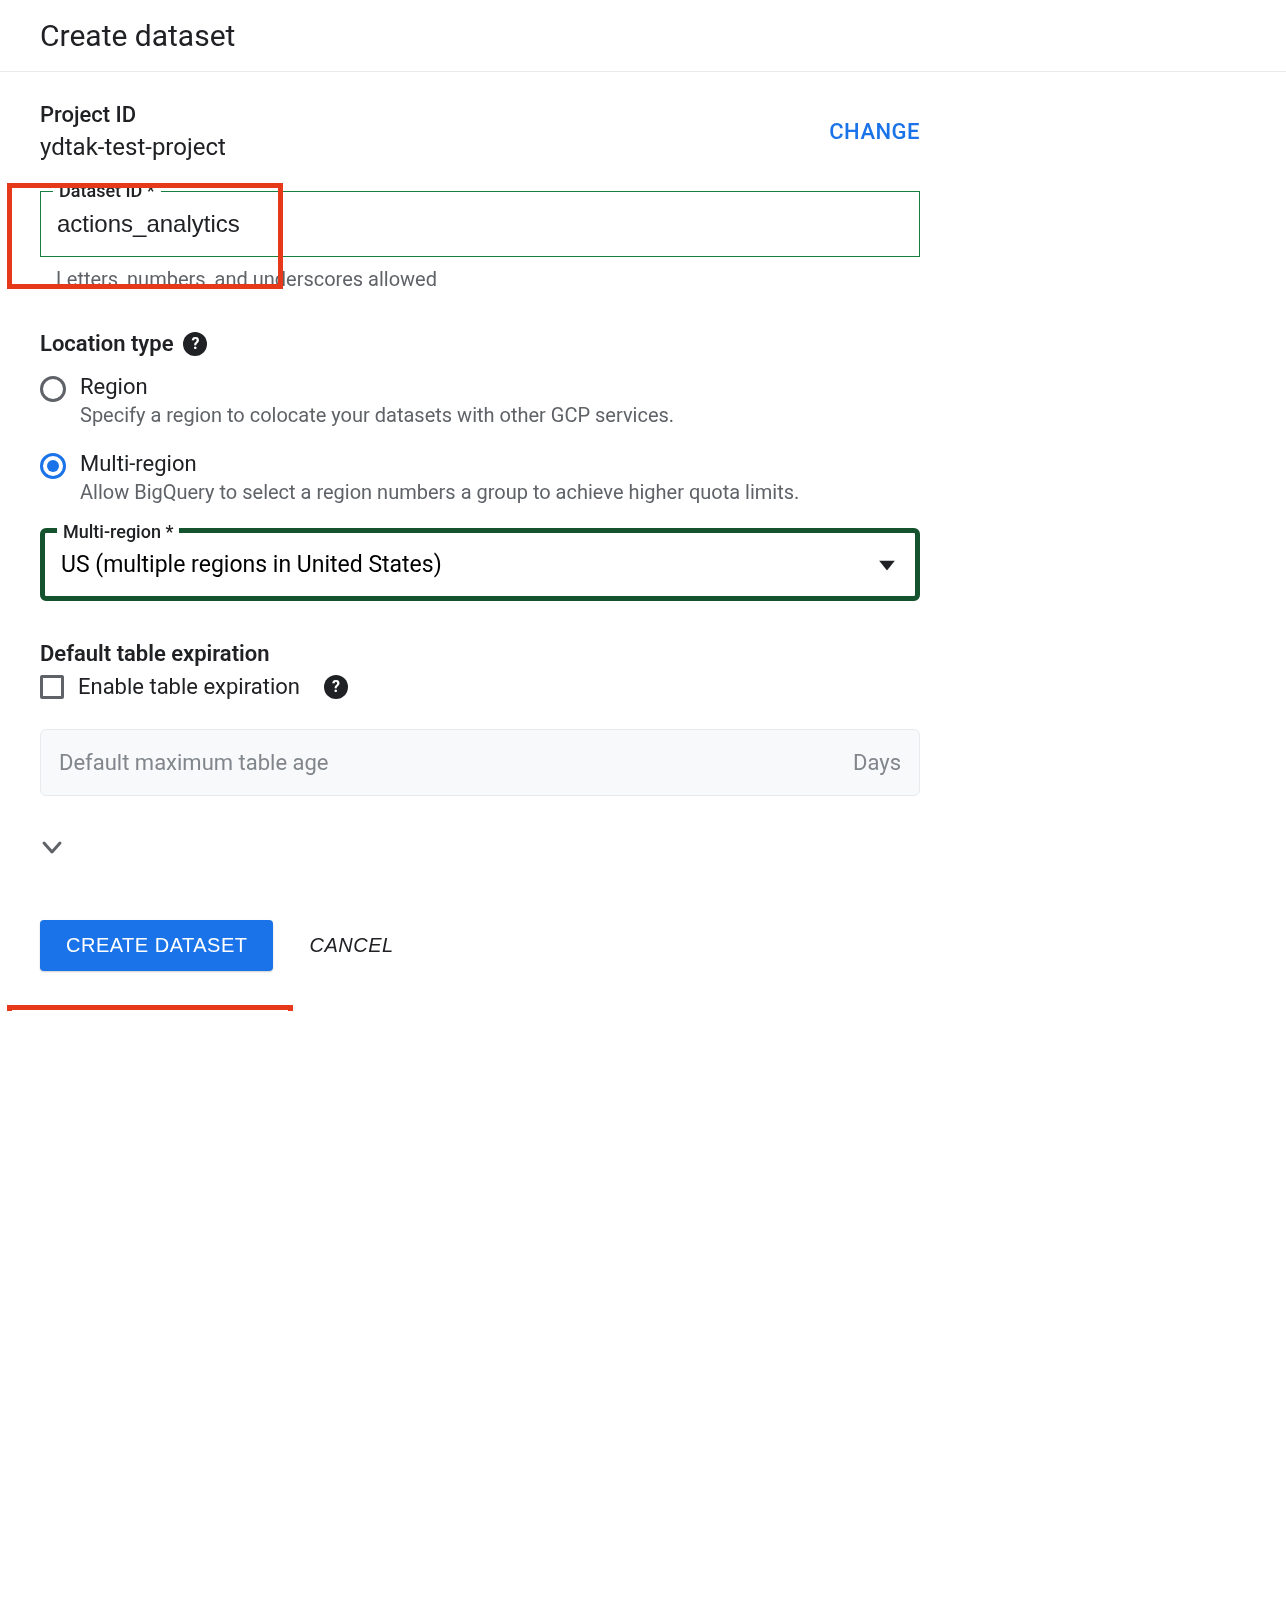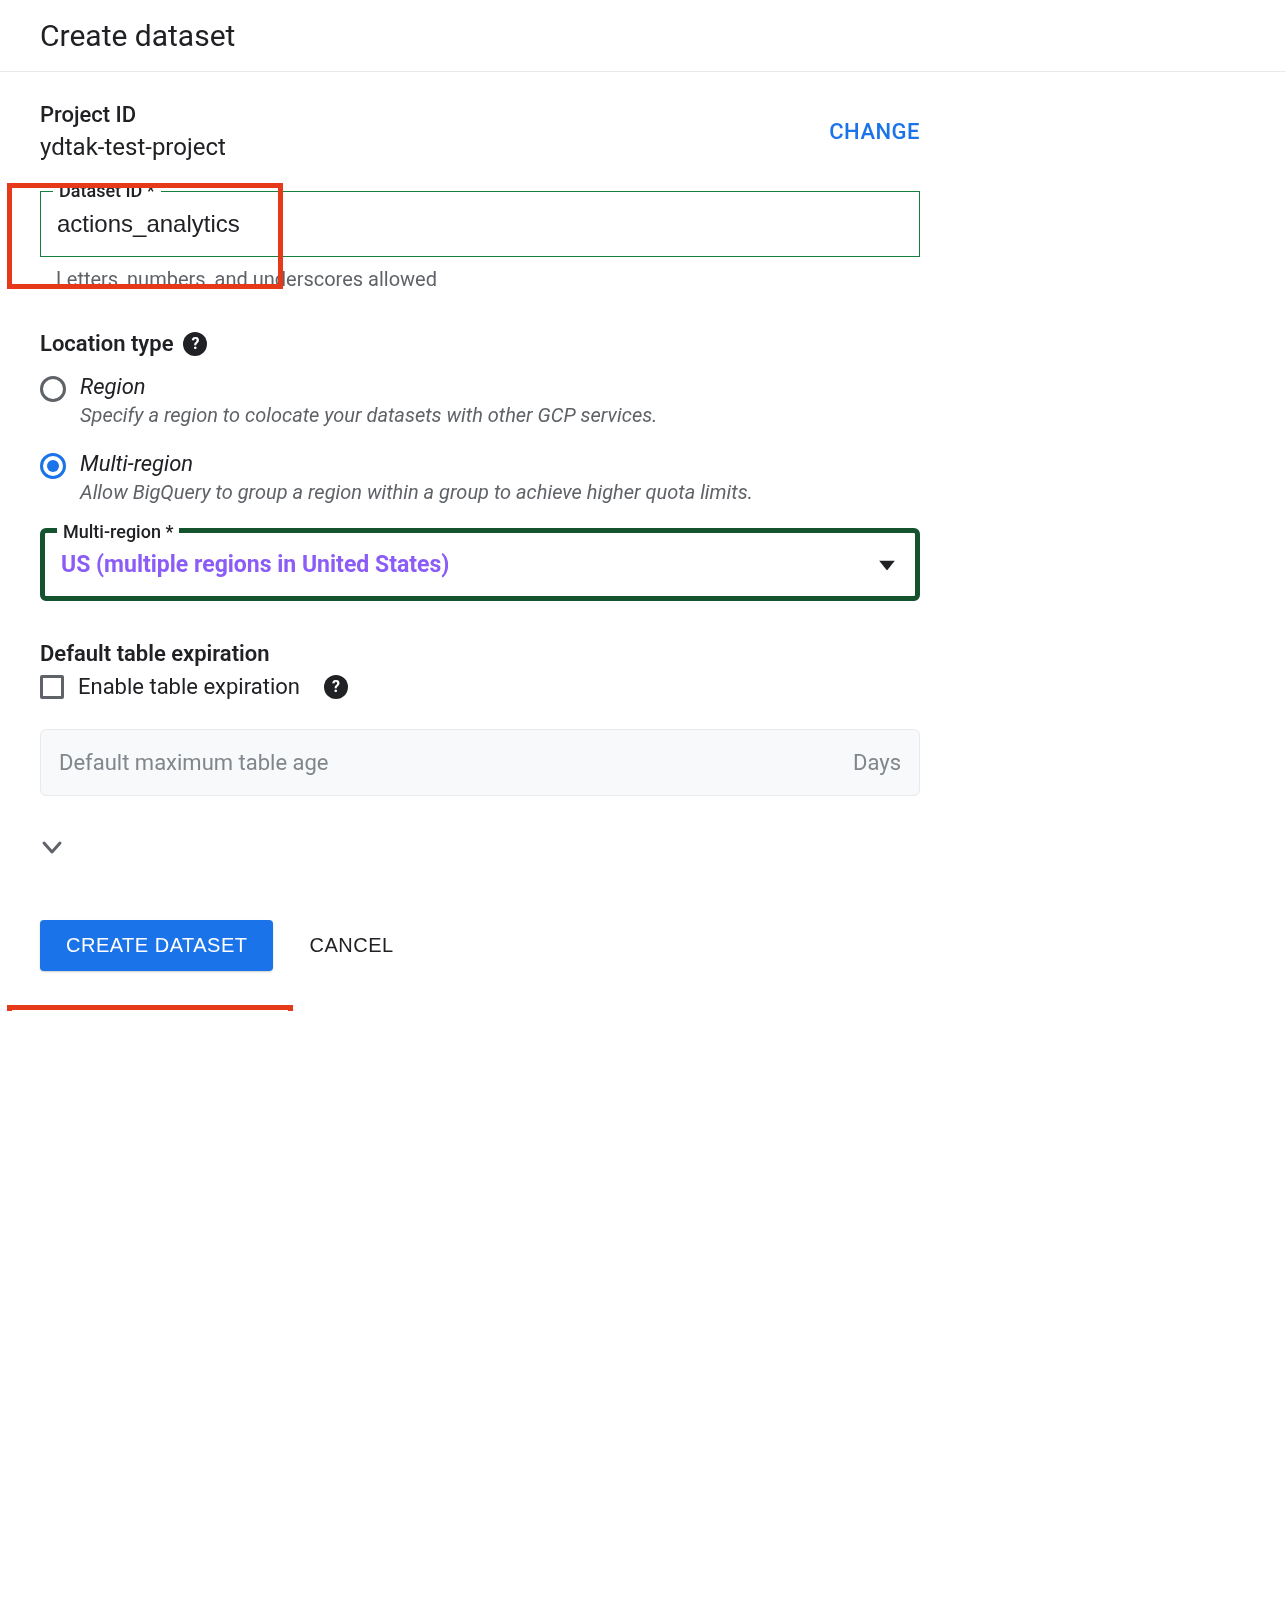--- a/index.html
+++ b/index.html
@@ -121,21 +121,20 @@
       align-items: center;
       justify-content: center;
       font-size: 16px;
       font-weight: 700;
     }
     .radio-row {
       display: flex;
       align-items: flex-start;
       gap: 14px;
       margin-bottom: 24px;
-      font-style: italic;
     }
     .radio-outer {
       width: 26px;
       height: 26px;
       border-radius: 50%;
       border: 3px solid #5f6368;
       flex-shrink: 0;
       margin-top: 2px;
       display: flex;
       align-items: center;
@@ -174,22 +173,21 @@
       top: -12px;
       left: 12px;
       background: #fff;
       padding: 0 6px;
       font-size: 18px;
       font-weight: 500;
       color: #202124;
     }
     .select-value {
       font-size: 23px;
-      color: #8b5cf6;
-      font-weight: bold;
+      color: #000000;
     }
     .select-caret {
       position: absolute;
       right: 20px;
       top: 50%;
       transform: translateY(-50%);
     }
     .section-heading {
       font-size: 22px;
       font-weight: 600;
@@ -259,20 +257,21 @@
       box-shadow: 0 1px 2px rgba(0,0,0,0.2);
     }
     .cancel-btn {
       background: none;
       border: none;
       font-size: 20px;
       font-weight: 500;
       letter-spacing: 0.5px;
       color: #202124;
       cursor: pointer;
+      font-style: italic;
     }
     .page-wrap {
       position: relative;
     }
   </style>
 </head>
 <body>
 
 <div class="page-wrap">
 
@@ -310,21 +309,21 @@
         <div class="desc">Specify a region to colocate your datasets with other GCP services.</div>
       </div>
     </div>
 
     <div class="radio-row">
       <div class="radio-outer selected">
         <div class="radio-inner"></div>
       </div>
       <div class="radio-text">
         <div class="title">Multi-region</div>
-        <div class="desc">Allow BigQuery to group a region within a group to achieve higher quota limits.</div>
+        <div class="desc">Allow BigQuery to select a region numbers a group to achieve higher quota limits.</div>
       </div>
     </div>
 
     <div class="select-wrap">
       <span class="float-label">Multi-region *</span>
       <div class="select-value">US (multiple regions in United States)</div>
       <span class="select-caret">
         <svg width="16" height="10" viewBox="0 0 16 10">
             <path d="M0 0 L8 10 L16 0 Z" fill="#202124"></path>
           </svg>

